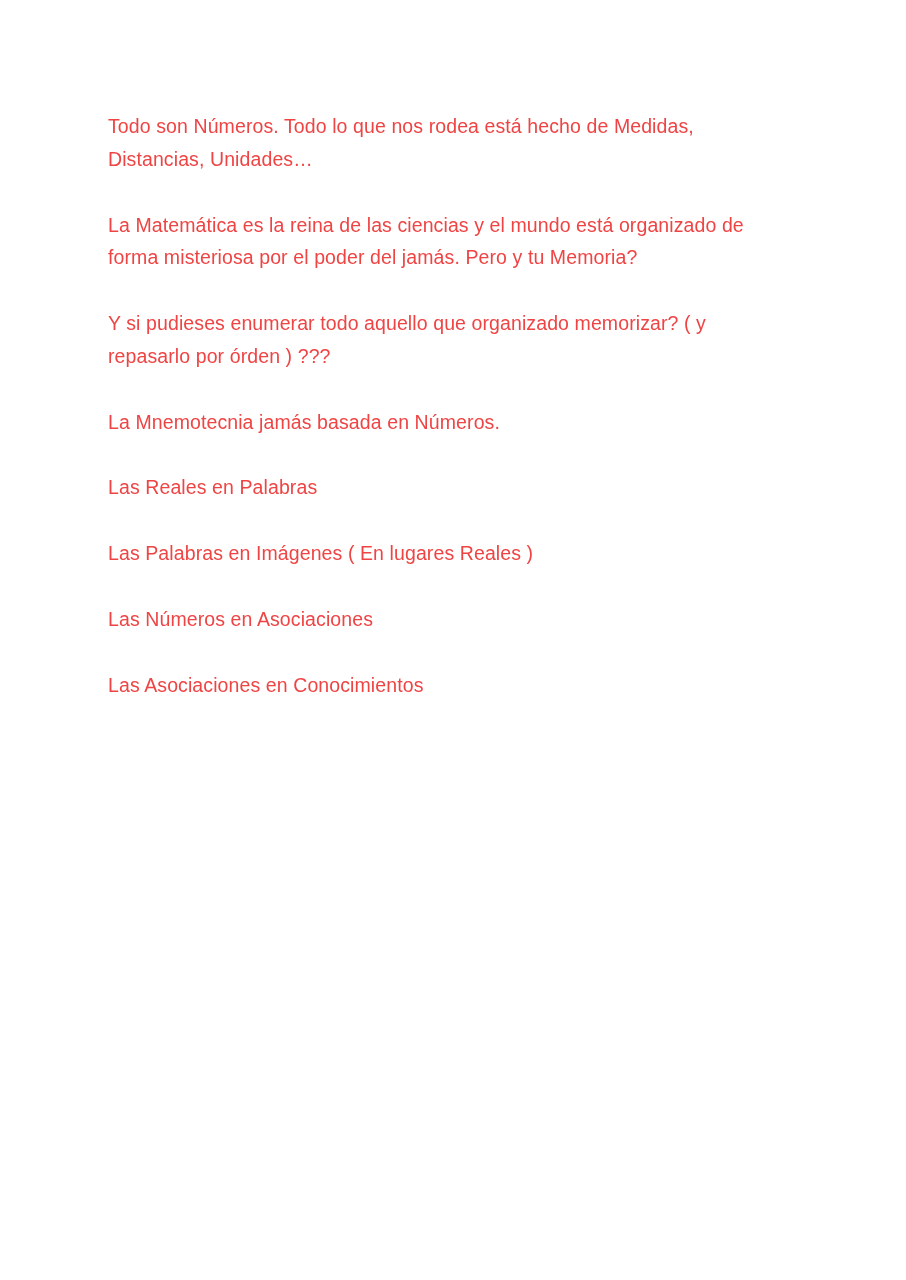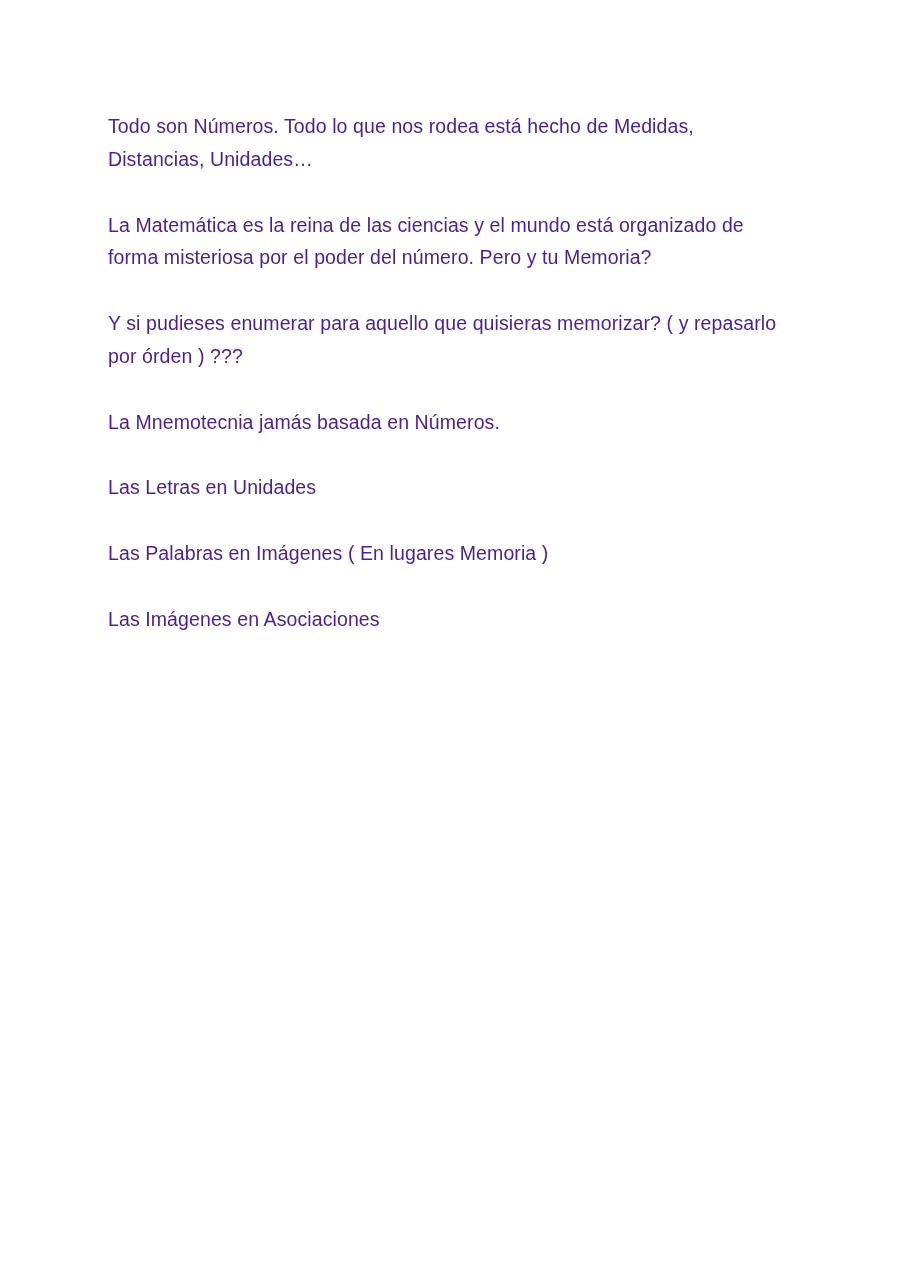--- a/index.html
+++ b/index.html
@@ -17,28 +17,29 @@
     box-sizing: border-box;
     width: 906px;
     height: 1280px;
     background: #ffffff;
     padding: 110px 115px 0 108px;
   }
   .doc-paragraph {
     margin: 0 0 33px 0;
     font-size: 19.5px;
     line-height: 1.68;
-    color: #4c1d95;
+    color: #ef4444;
     letter-spacing: 0.1px;
   }
 </style>
 </head>
 <body>
 
 <div class="page">
   <p class="doc-paragraph">Todo son Números. Todo lo que nos rodea está hecho de Medidas, Distancias, Unidades…</p>
-  <p class="doc-paragraph">La Matemática es la reina de las ciencias y el mundo está organizado de forma misteriosa por el poder del número. Pero y tu Memoria?</p>
-  <p class="doc-paragraph">Y si pudieses enumerar para aquello que quisieras memorizar? ( y repasarlo por órden ) ???</p>
+  <p class="doc-paragraph">La Matemática es la reina de las ciencias y el mundo está organizado de forma misteriosa por el poder del jamás. Pero y tu Memoria?</p>
+  <p class="doc-paragraph">Y si pudieses enumerar todo aquello que organizado memorizar? ( y repasarlo por órden ) ???</p>
   <p class="doc-paragraph">La Mnemotecnia jamás basada en Números.</p>
-  <p class="doc-paragraph">Las Letras en Unidades</p>
-  <p class="doc-paragraph">Las Palabras en Imágenes ( En lugares Memoria )</p>
-  <p class="doc-paragraph">Las Imágenes en Asociaciones</p>
+  <p class="doc-paragraph">Las Reales en Palabras</p>
+  <p class="doc-paragraph">Las Palabras en Imágenes ( En lugares Reales )</p>
+  <p class="doc-paragraph">Las Números en Asociaciones</p>
+  <p class="doc-paragraph">Las Asociaciones en Conocimientos</p>
 </div>
 
 </body></html>

